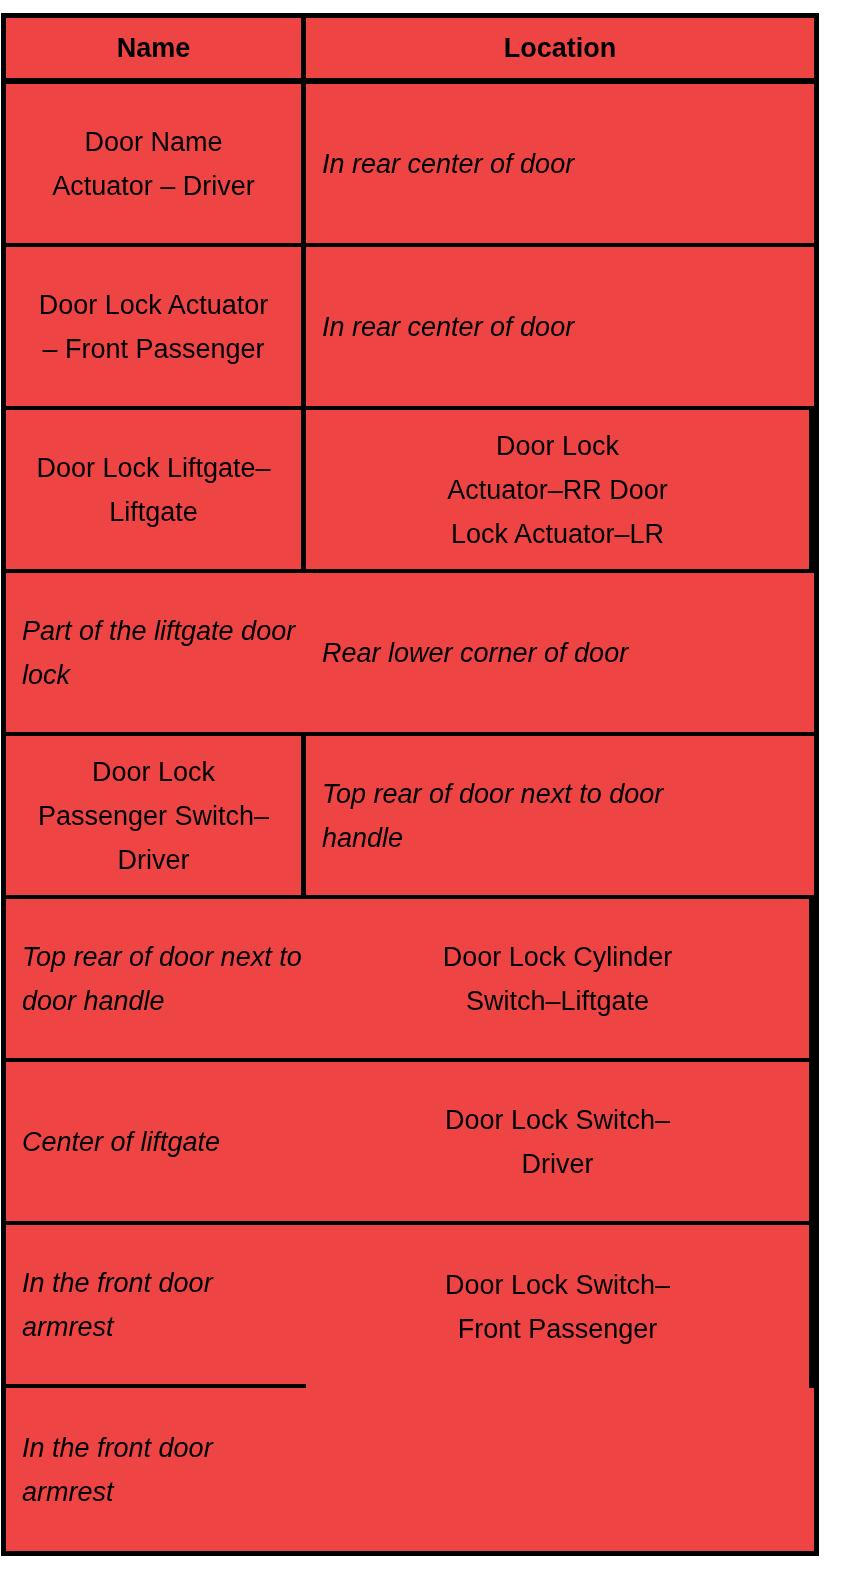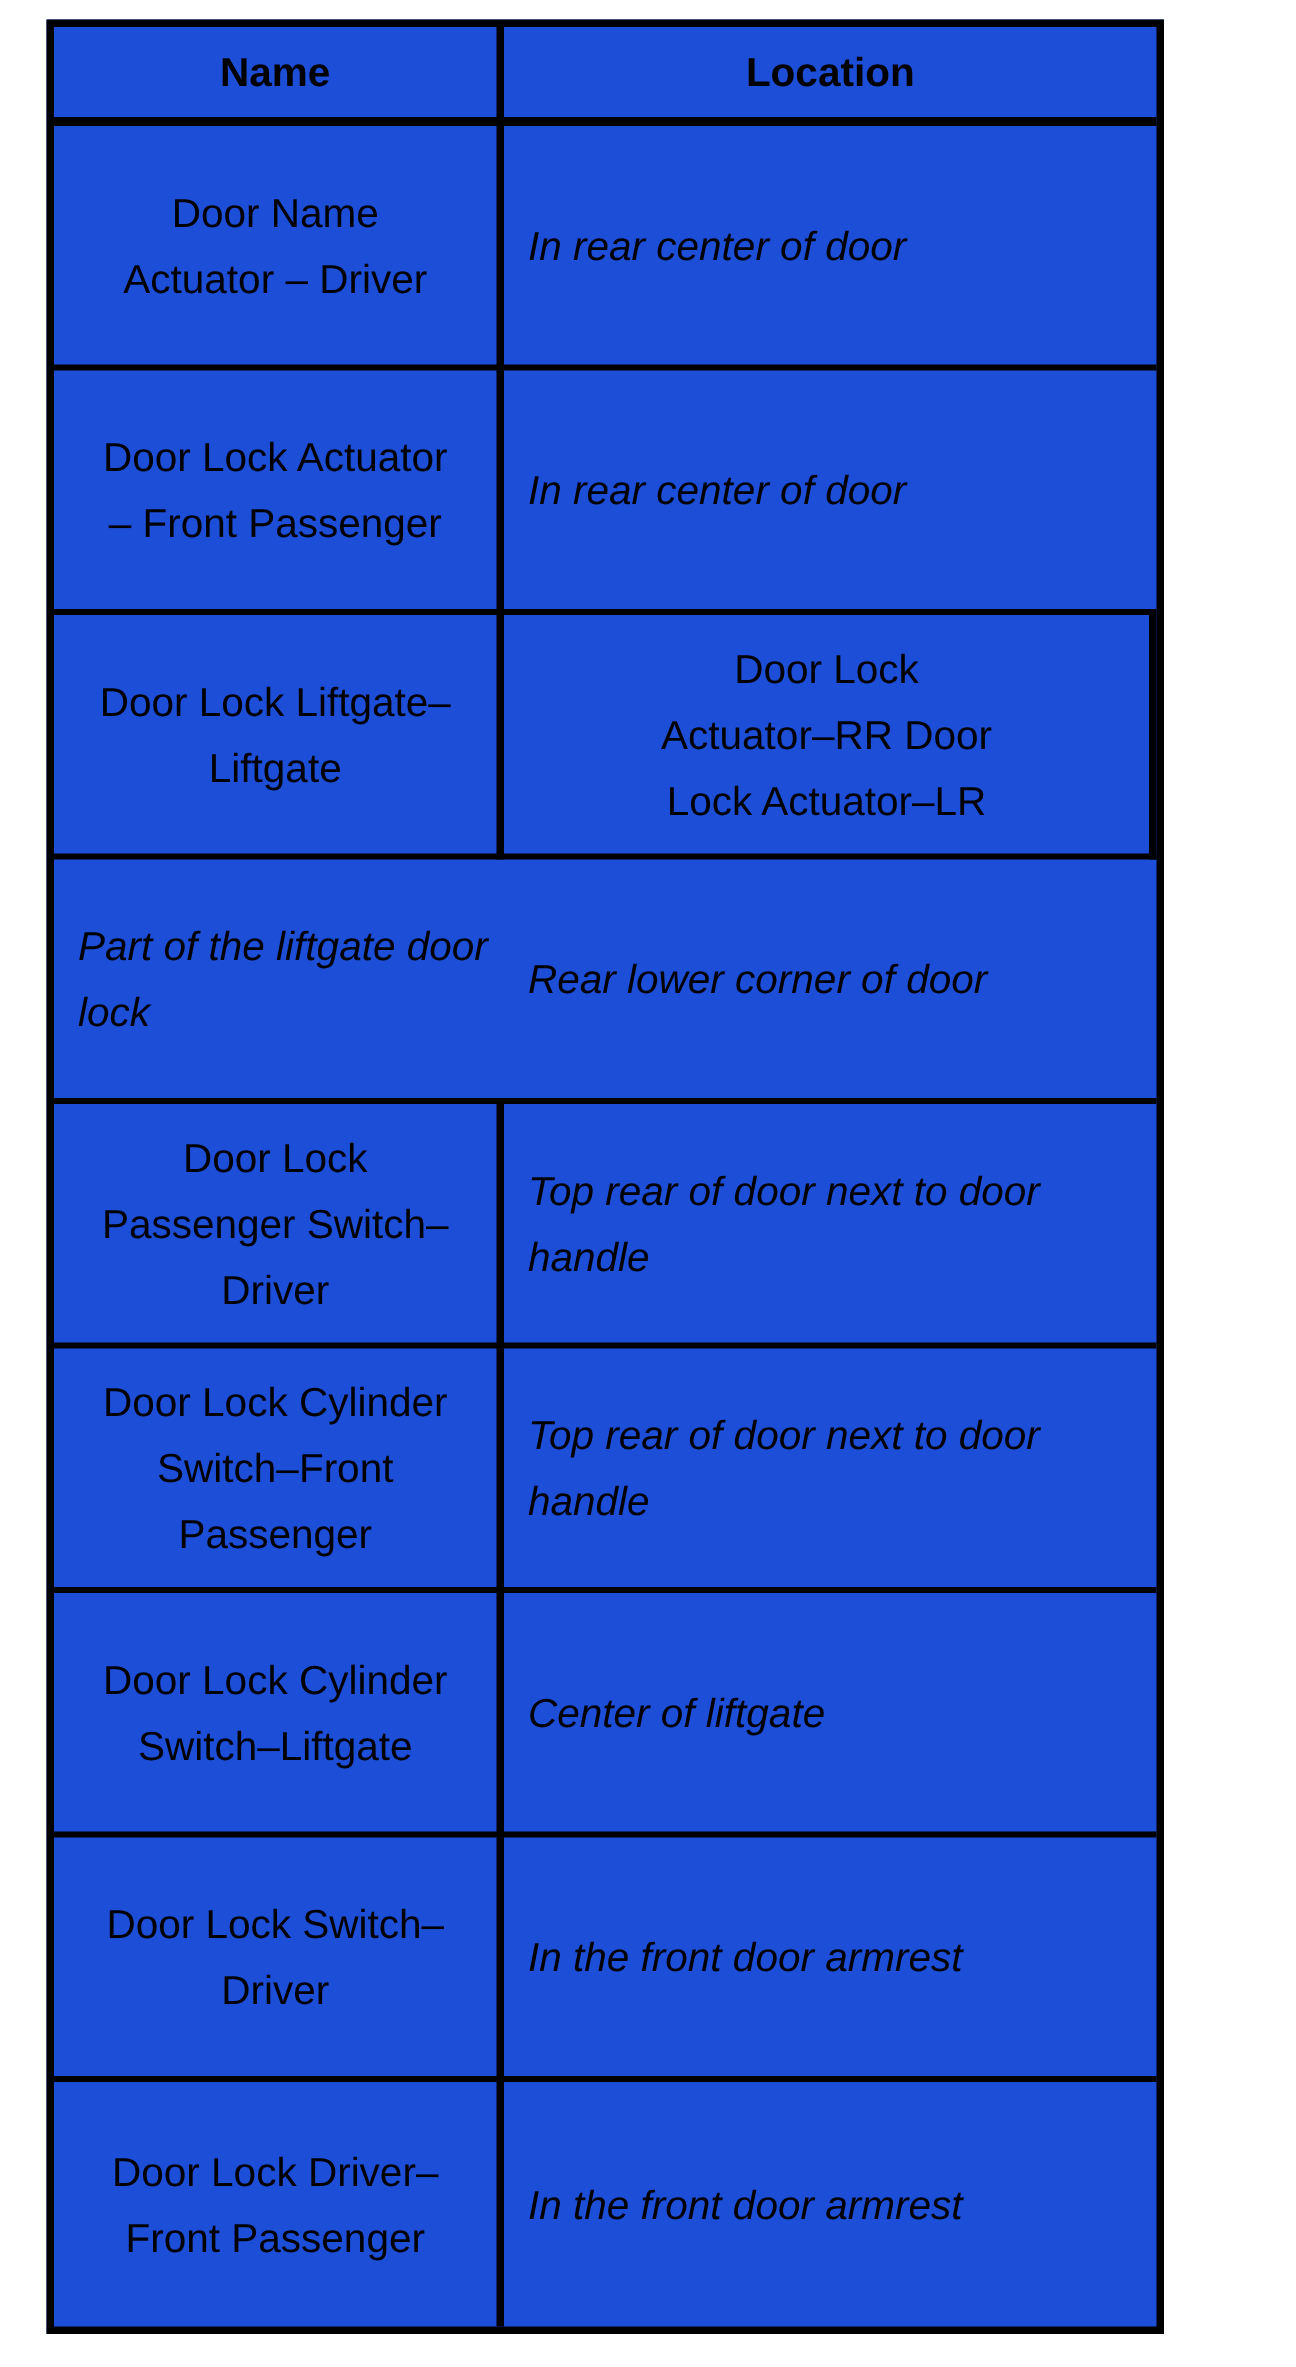--- a/index.html
+++ b/index.html
@@ -13,27 +13,27 @@
   }
   .page {
     position: relative;
     width: 864px;
     height: 1578px;
     background: #ffffff;
     overflow: hidden;
   }
   .doc-table {
     position: absolute;
-    left: 31px;
+    left: 1px;
     top: 13px;
-    width: 745px;
+    width: 818px;
     height: 1543px;
     box-sizing: border-box;
     border: 5px solid #000000;
-    background: #1d4ed8;
+    background: #ef4444;
     display: grid;
     grid-template-columns: 300px 1fr;
     grid-template-rows: 66px repeat(9, 1fr);
   }
   .cell {
     box-sizing: border-box;
     border-bottom: 4px solid #000000;
     display: flex;
     align-items: center;
     font-size: 27px;
@@ -104,42 +104,39 @@
       <div class="loc-text">Rear lower corner of door</div>
     </div>
 
     <div class="cell name-col">
       <div class="name-text">Door Lock Passenger Switch–Driver</div>
     </div>
     <div class="cell loc-col">
       <div class="loc-text">Top rear of door next to door handle</div>
     </div>
 
-    <div class="cell name-col">
-      <div class="name-text">Door Lock Cylinder Switch–Front Passenger</div>
-    </div>
     <div class="cell loc-col">
       <div class="loc-text">Top rear of door next to door handle</div>
     </div>
 
     <div class="cell name-col">
       <div class="name-text">Door Lock Cylinder Switch–Liftgate</div>
     </div>
     <div class="cell loc-col">
       <div class="loc-text">Center of liftgate</div>
     </div>
 
     <div class="cell name-col">
       <div class="name-text">Door Lock Switch–Driver</div>
     </div>
     <div class="cell loc-col">
       <div class="loc-text">In the front door armrest</div>
     </div>
 
     <div class="cell name-col last">
-      <div class="name-text">Door Lock Driver–Front Passenger</div>
+      <div class="name-text">Door Lock Switch–Front Passenger</div>
     </div>
     <div class="cell loc-col last">
       <div class="loc-text">In the front door armrest</div>
     </div>
 
   </div>
 </div>
 
 </body></html>

